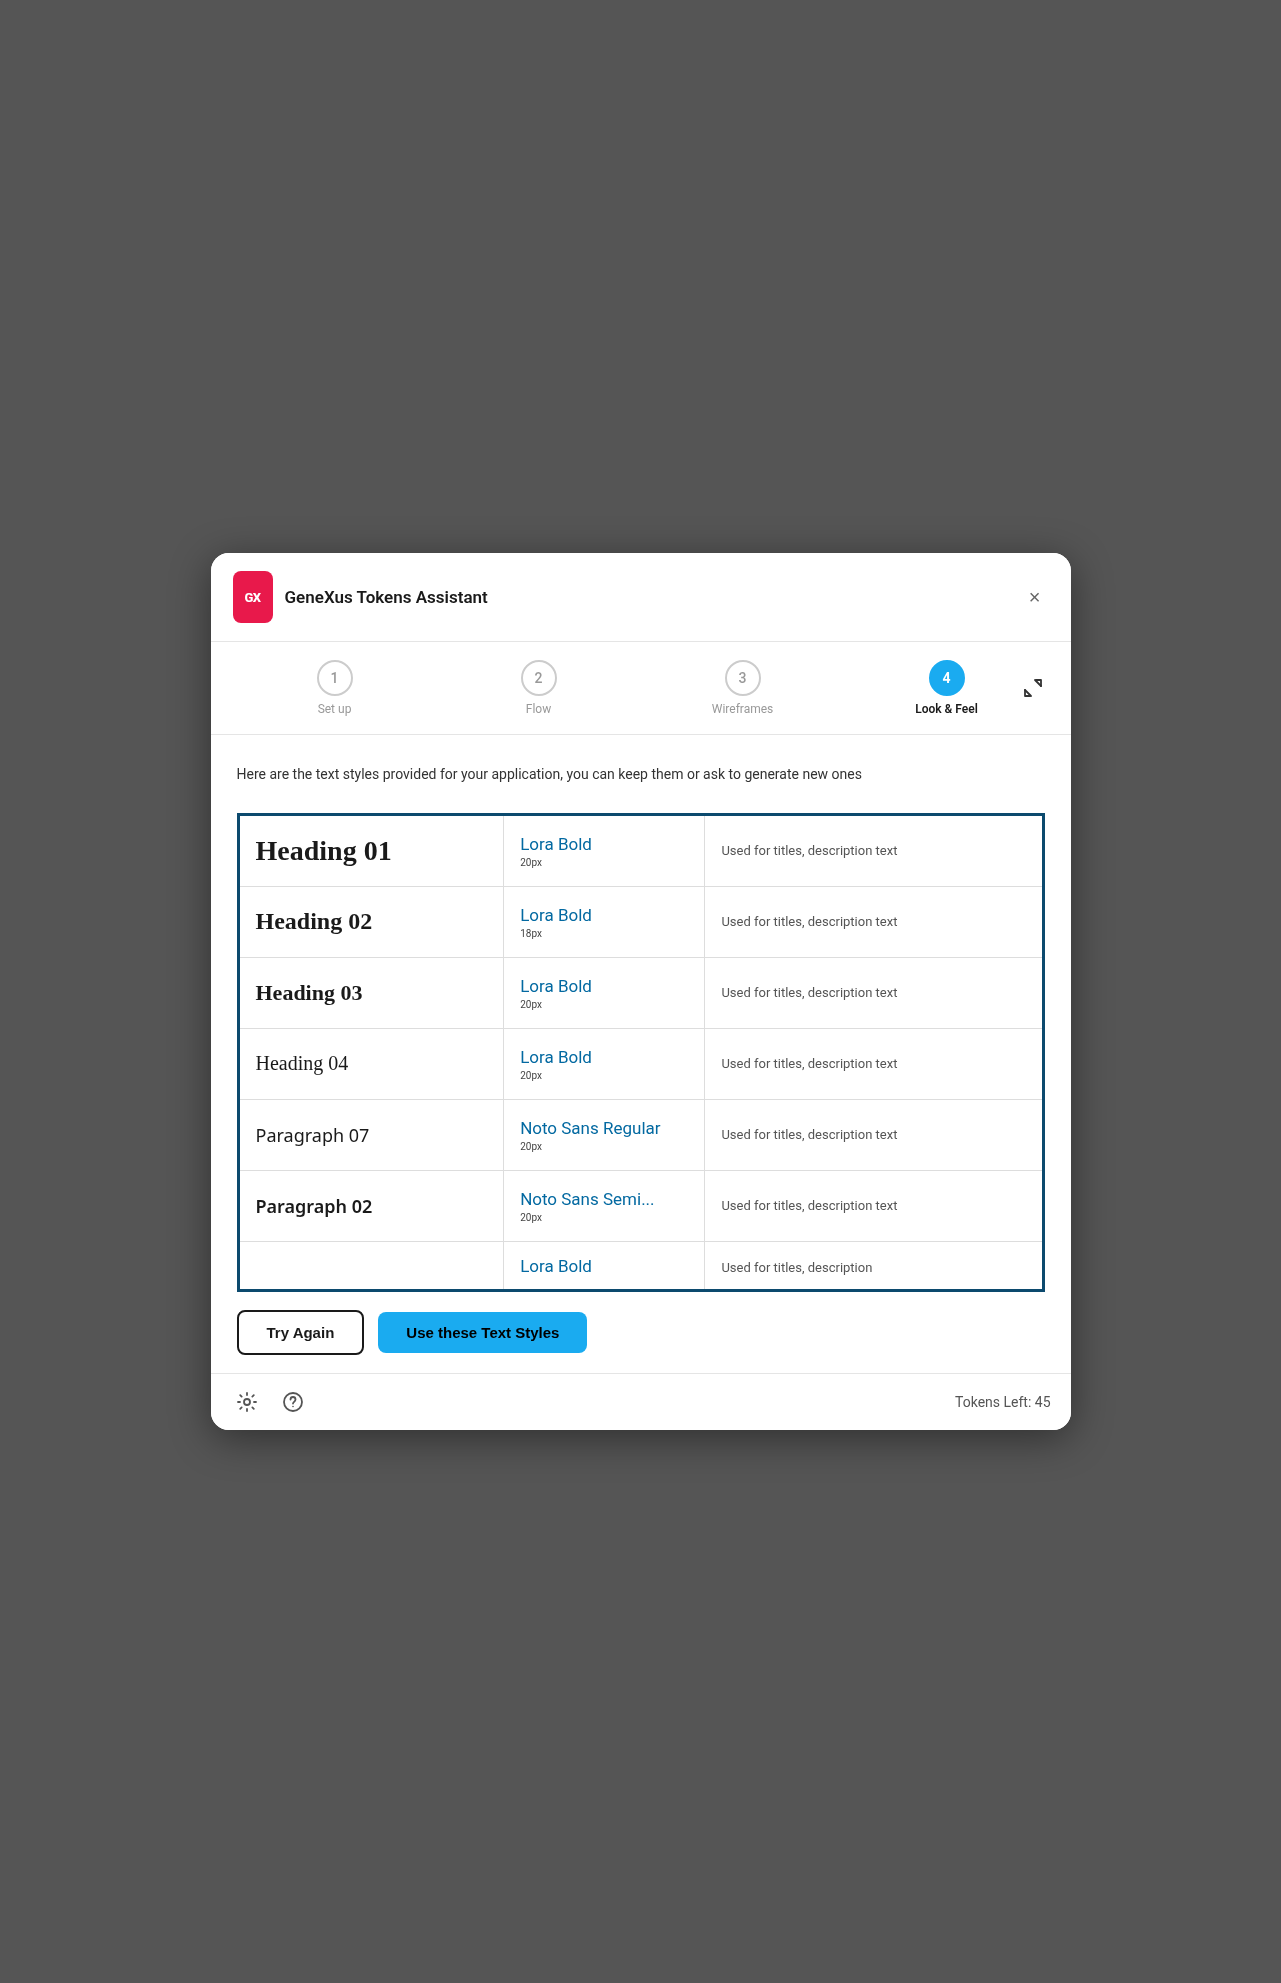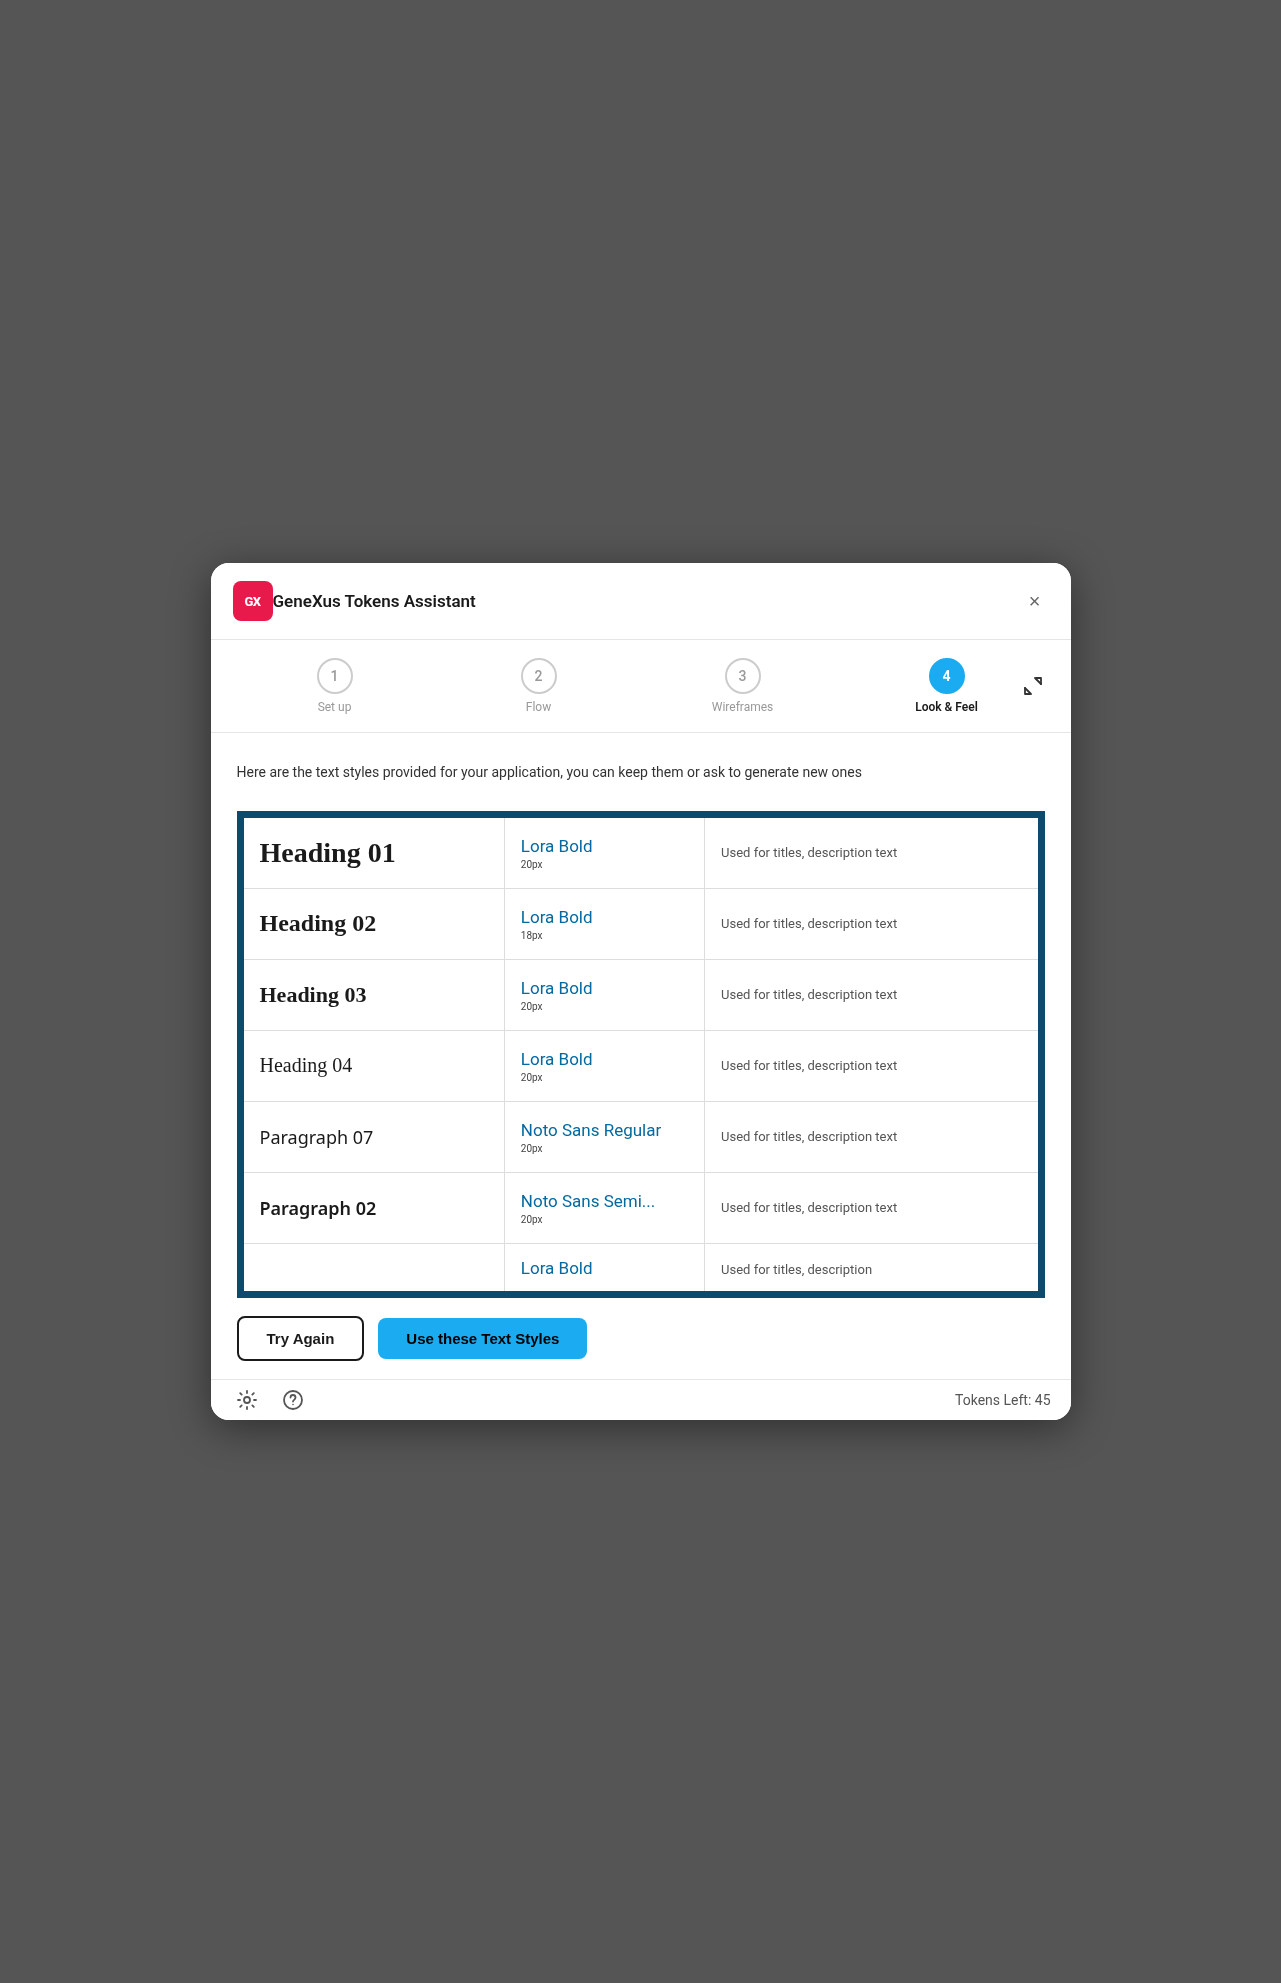--- a/index.html
+++ b/index.html
@@ -27,31 +27,31 @@
     .header {
       display: flex;
       align-items: center;
       padding: 18px 22px;
       border-bottom: 1px solid #e5e5e5;
       background: #fff;
     }
 
     .logo-badge {
       width: 40px;
-      height: 40px;
+      height: 52px;
       background: #e8194b;
       border-radius: 8px;
       display: flex;
       align-items: center;
       justify-content: center;
       color: #fff;
       font-weight: 800;
       font-size: 13px;
       letter-spacing: -0.5px;
-      margin-right: 0;
+      margin-right: 12px;
       flex-shrink: 0;
     }
 
     .header-title {
       font-size: 17px;
       font-weight: 600;
       color: #1a1a1a;
       flex: 1;
     }
 
@@ -157,21 +157,21 @@
       font-size: 14px;
       color: #333;
       line-height: 1.6;
       margin-bottom: 27px;
     }
 
     
     .styles-table {
       width: 100%;
       border-collapse: collapse;
-      border: 7px solid #0c4a6e;
+      border: 3px solid #0c4a6e;
     }
 
     .styles-table tr {
       border-bottom: 1px solid #ddd;
     }
 
     .styles-table td {
       padding: 18px 16px;
       vertical-align: middle;
       border-right: 1px solid #ddd;
@@ -292,21 +292,21 @@
       font-size: 15px;
       font-weight: 700;
       color: #000000;
       cursor: pointer;
     }
 
     
     .bottom-bar {
       display: flex;
       align-items: center;
-      padding: 4px 20px;
+      padding: 12px 20px;
       border-top: 1px solid #e5e5e5;
       background: #fff;
     }
 
     .bottom-bar-icons {
       display: flex;
       gap: 14px;
       flex: 1;
     }
 

